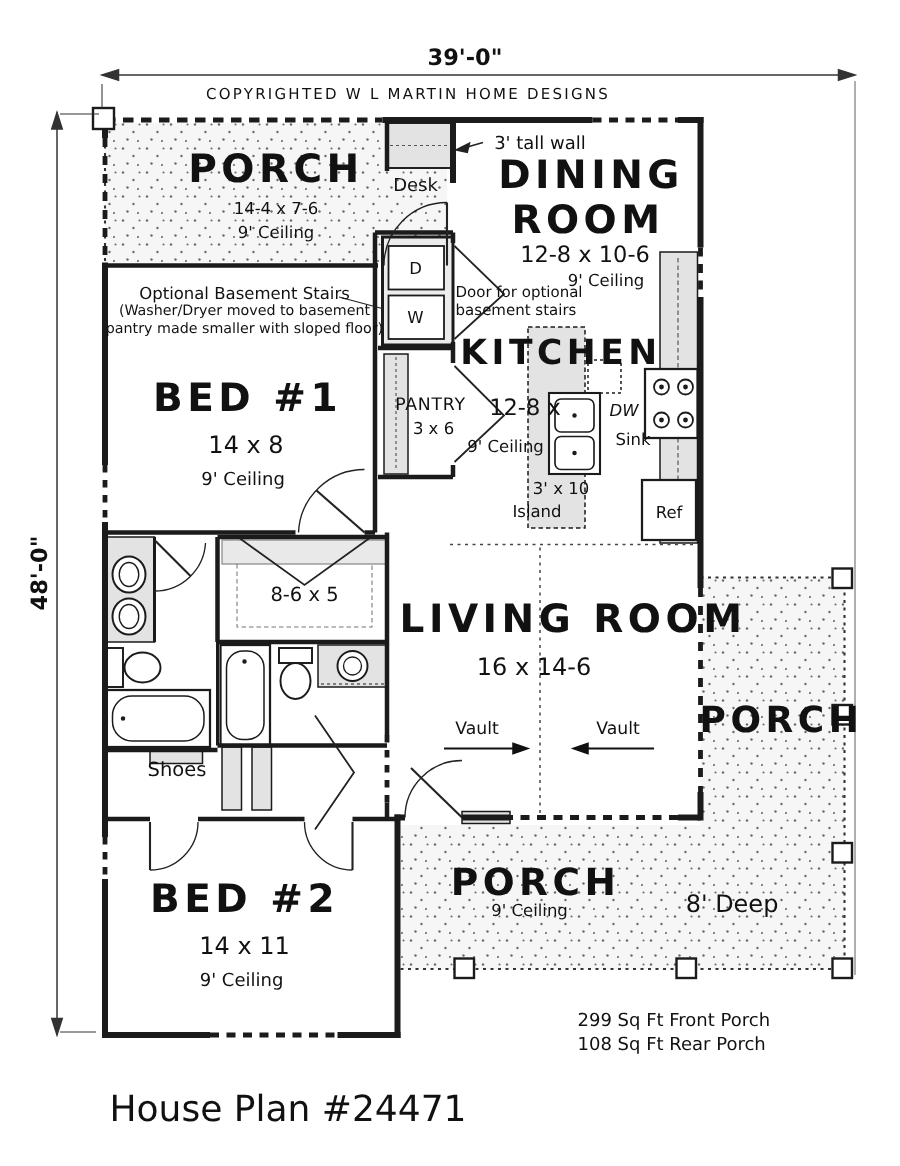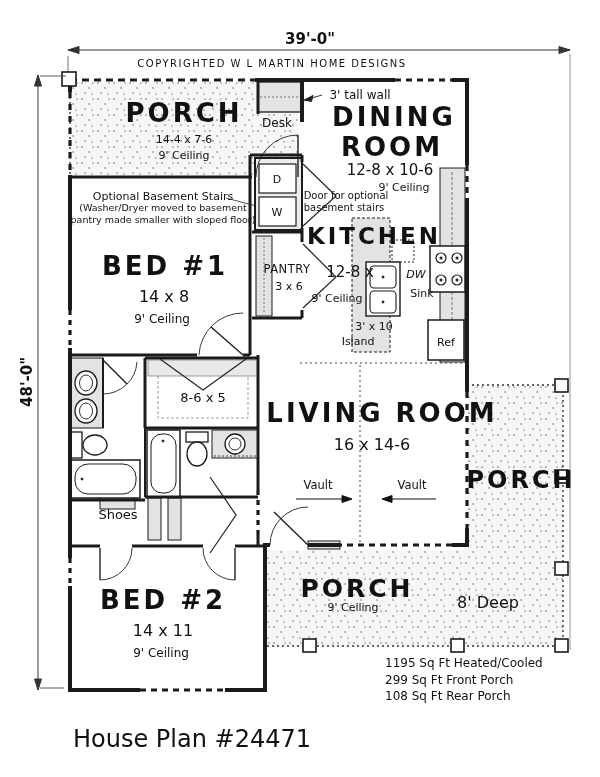--- a/index.html
+++ b/index.html
@@ -260,33 +260,32 @@
 <div class="lbl" style="left:374px;top:326px;font-size:11px;">3' x 10</div>
 <div class="lbl" style="left:358px;top:341px;font-size:11px;">Island</div>
 <div class="lbl" style="left:416px;top:274px;font-size:11px;font-style:italic;">DW</div>
 <div class="lbl" style="left:422px;top:293px;font-size:11px;">Sink</div>
 <div class="lbl" style="left:446px;top:342px;font-size:11px;">Ref</div>
 
 <div class="lbl" style="left:203px;top:397px;font-size:13px;">8-6 x 5</div>
 <div class="lbl small" style="left:118px;top:514px;font-size:13px;">Shoes</div>
 
 <div class="lbl room" style="left:362px;top:413px;font-size:26px;margin-left:20px;">LIVING ROOM</div>
-<div class="lbl" style="left:372px;top:445px;font-size:16px;">16 x 14-6</div>
+<div class="lbl" style="left:356px;top:445px;font-size:16px;">16 x 14-6</div>
 <div class="lbl" style="left:318px;top:486px;font-size:11.5px;">Vault</div>
 <div class="lbl" style="left:412px;top:486px;font-size:11.5px;">Vault</div>
 
 <div class="lbl room" style="left:521px;top:480px;font-size:24px;">PORCH</div>
 
 <div class="lbl room" style="left:357px;top:588px;font-size:25px;">PORCH</div>
 <div class="lbl" style="left:353px;top:607px;font-size:11px;">9' Ceiling</div>
 <div class="lbl" style="left:488px;top:603px;font-size:16px;">8' Deep</div>
 
 <div class="lbl room" style="left:163px;top:600px;font-size:26px;">BED #2</div>
 <div class="lbl" style="left:163px;top:631px;font-size:16px;">14 x 11</div>
 <div class="lbl" style="left:161px;top:653px;font-size:12px;">9' Ceiling</div>
 
-<div class="lbl la" style="left:385px;top:663px;font-size:12px;">1195 Sq Ft Heated/Cooled</div>
 <div class="lbl la" style="left:385px;top:680px;font-size:12px;">299 Sq Ft Front Porch</div>
 <div class="lbl la" style="left:385px;top:696px;font-size:12px;">108 Sq Ft Rear Porch</div>
 
 <div class="lbl" style="left:192px;top:739px;font-size:24px;">House Plan #24471</div>
 
 </div>
 
 </body></html>

